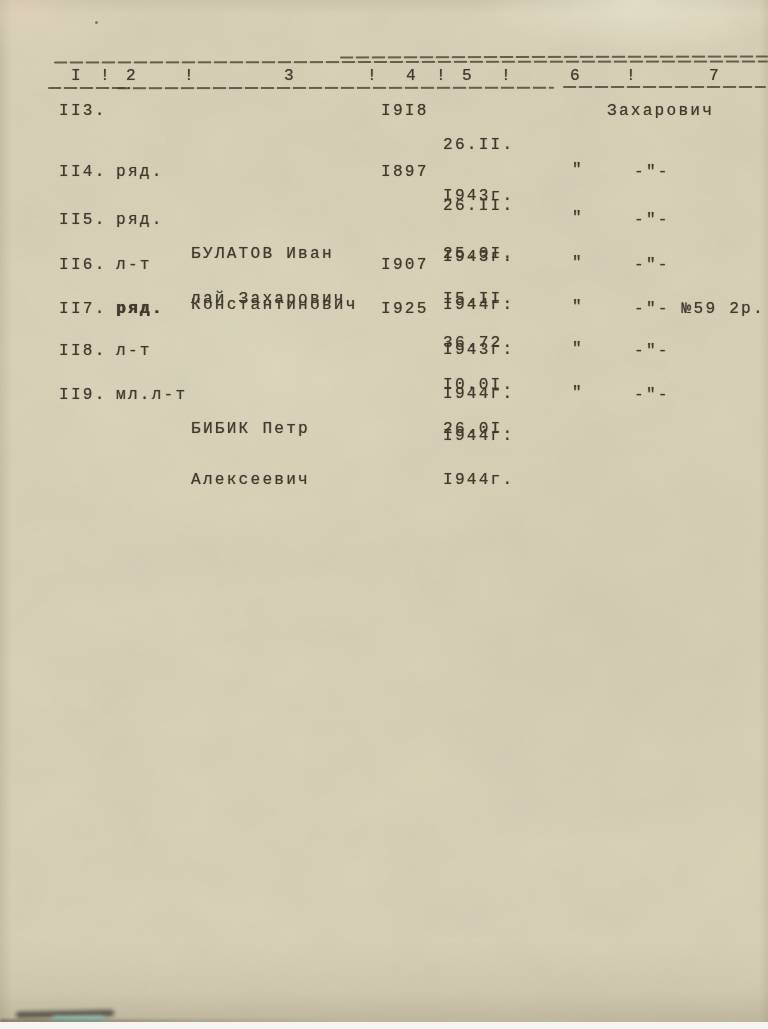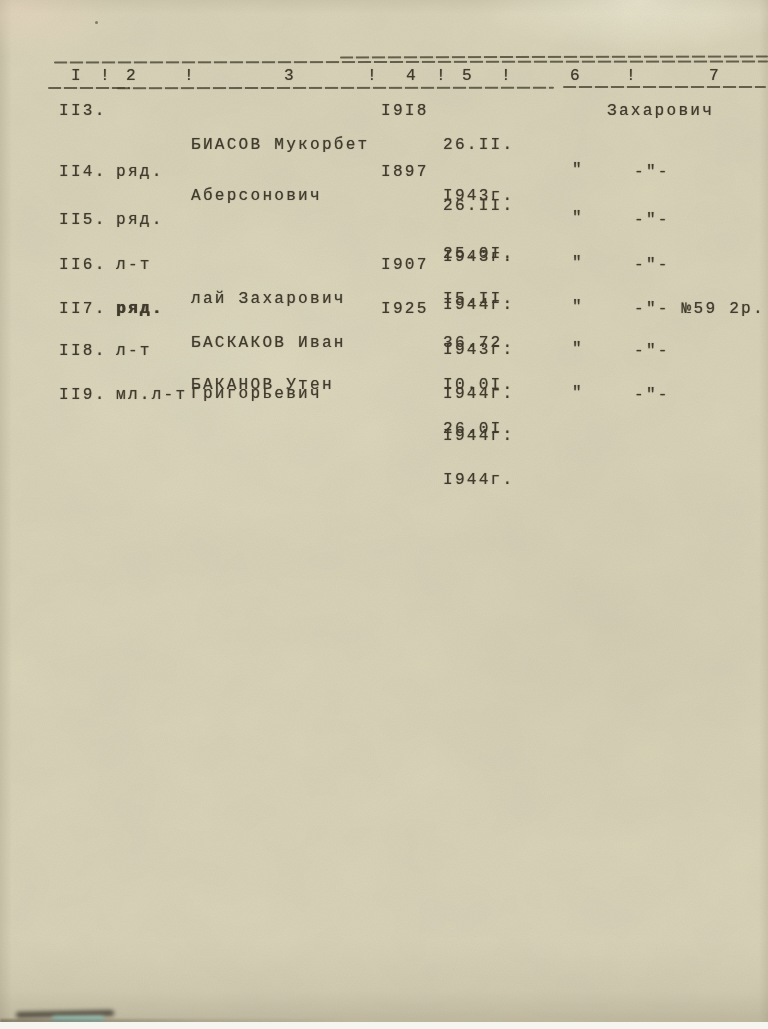--- a/index.html
+++ b/index.html
@@ -114,24 +114,20 @@
       <span class="hcell" style="left:462px">5</span>
       <span class="hcell" style="left:501px">!</span>
       <span class="hcell" style="left:570px">6</span>
       <span class="hcell" style="left:626px">!</span>
       <span class="hcell" style="left:709px">7</span>
     </div>
 
     
     <div class="row" style="top:103px">
       <div class="cell c1">II3.</div>
-      <div class="cell c3">
-        <div class="line">БИАСОВ Мукорбет</div>
-        <div class="line">Аберсонович</div>
-      </div>
       <div class="cell c4">I9I8</div>
       <div class="cell c5">
         <div class="line">26.II.</div>
         <div class="line">I943г.</div>
       </div>
       <div class="cell c7">Захарович</div>
     </div>
 
     
     <div class="row" style="top:164px">
@@ -143,20 +139,24 @@
         <div class="line">I943г.</div>
       </div>
       <div class="cell c6m">"</div>
       <div class="cell c7m">-"-</div>
     </div>
 
     
     <div class="row" style="top:212px">
       <div class="cell c1">II5.</div>
       <div class="cell c2">ряд.</div>
+      <div class="cell c3">
+        <div class="line">БУЛАТОВ Иван</div>
+        <div class="line">Константинович</div>
+      </div>
       <div class="cell c5">
         <div class="line">25.0I.</div>
         <div class="line">I944г.</div>
       </div>
       <div class="cell c6m">"</div>
       <div class="cell c7m">-"-</div>
     </div>
 
     
     <div class="row" style="top:257px">
@@ -171,52 +171,49 @@
         <div class="line">I943г.</div>
       </div>
       <div class="cell c6m">"</div>
       <div class="cell c7m">-"-</div>
     </div>
 
     
     <div class="row" style="top:301px">
       <div class="cell c1">II7.</div>
       <div class="cell c2 overstruck">ряд.</div>
-      <div class="cell c3">
-        <div class="line">БАСКАКОВ Иван</div>
-        <div class="line">Григорьевич</div>
-      </div>
       <div class="cell c4">I925</div>
       <div class="cell c5">
         <div class="line">36.72.</div>
         <div class="line">I944г.</div>
       </div>
       <div class="cell c6m">"</div>
       <div class="cell c7m">-"- №59 2р.</div>
     </div>
 
     
     <div class="row" style="top:343px">
       <div class="cell c1">II8.</div>
       <div class="cell c2">л-т</div>
-      <div class="cell c3">
-        <div class="line">БАКАНОВ Утен</div>
-      </div>
       <div class="cell c5">
         <div class="line">I0.0I.</div>
         <div class="line">I944г.</div>
       </div>
       <div class="cell c6m">"</div>
       <div class="cell c7m">-"-</div>
     </div>
 
     
     <div class="row" style="top:387px">
       <div class="cell c1">II9.</div>
       <div class="cell c2">мл.л-т</div>
+      <div class="cell c3">
+        <div class="line">БИБИК Петр</div>
+        <div class="line">Алексеевич</div>
+      </div>
       <div class="cell c5">
         <div class="line">26.0I.</div>
         <div class="line">I944г.</div>
       </div>
       <div class="cell c6m">"</div>
       <div class="cell c7m">-"-</div>
     </div>
 
   </div>
 

